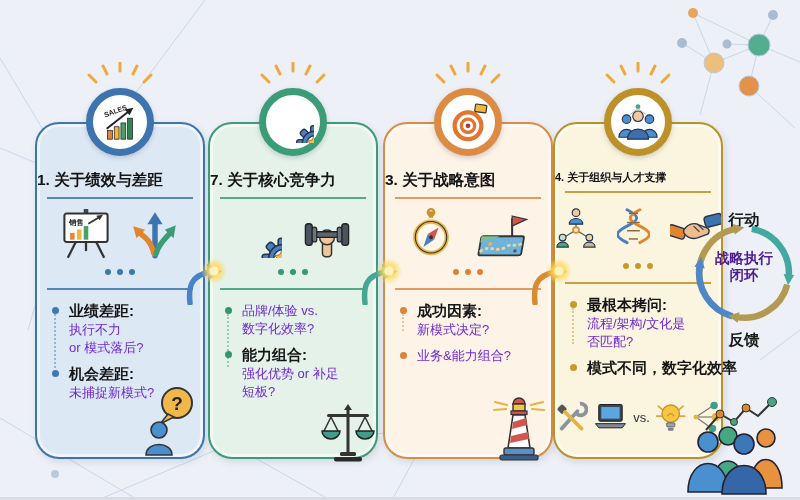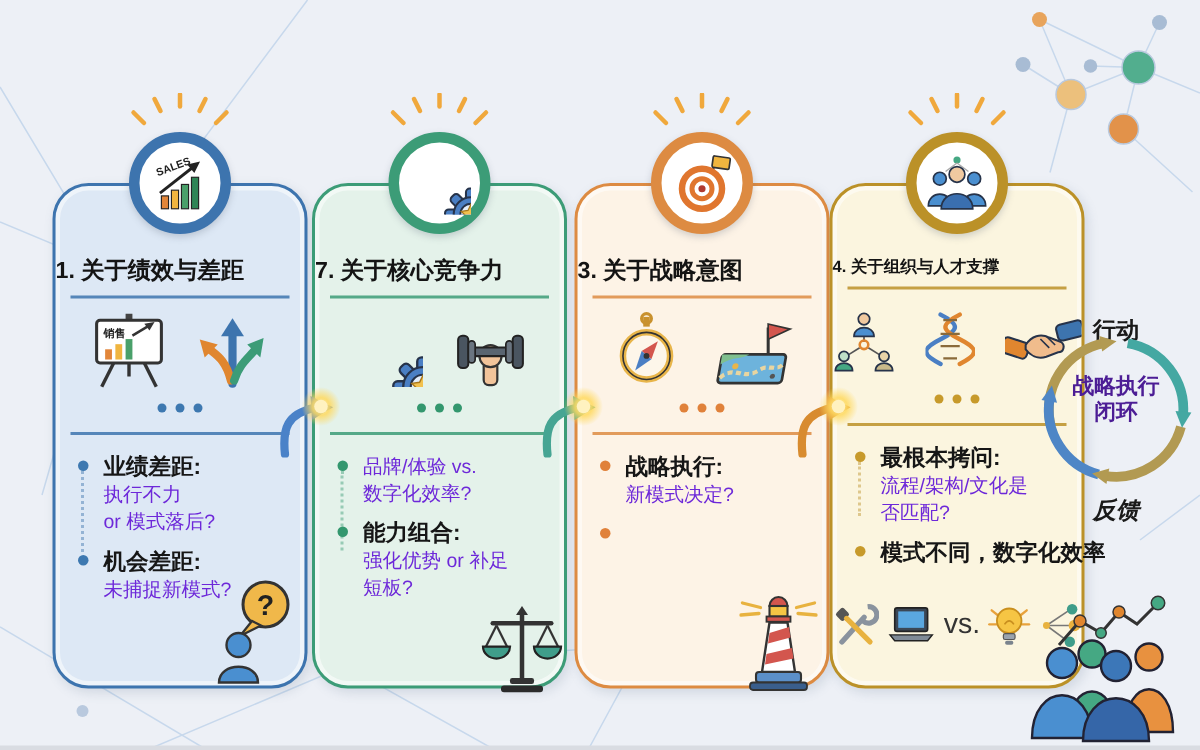--- a/index.html
+++ b/index.html
@@ -31,30 +31,30 @@
   .divider2{width:calc(100% - 20px);margin:13px auto 0;border-bottom:2px solid var(--accent);opacity:.85;}
   .bullets{position:relative;padding:12px 4px 0 15px;}
   .bullets:before{content:"";position:absolute;left:17px;top:24px;height:calc(100% - 58px);
                   border-left:2px dotted var(--accent);opacity:.45;}
   .bullet{position:relative;padding-left:17px;}
   .bullet + .bullet{margin-top:8px;}
   .b-dot{position:absolute;left:0;top:5px;width:7px;height:7px;border-radius:50%;background:var(--dot);}
   .b-title{font-size:15px;font-weight:700;color:#161616;white-space:nowrap;}
   .b-line{font-size:13px;color:#6d28d9;line-height:1.38;white-space:nowrap;}
   .footer-icons{position:absolute;left:0;right:0;bottom:20px;display:flex;align-items:center;justify-content:center;gap:5px;}
-  .vs{font-size:19px;color:#333;font-weight:400;}
+  .vs{font-size:13px;color:#333;font-weight:400;}
 
   
   .connector{position:absolute;top:249px;z-index:5;}
   .corner-art{position:absolute;z-index:6;}
 
   
   .loop-wrap{position:absolute;left:688px;top:192px;width:112px;height:168px;z-index:3;}
   .loop-label{position:absolute;width:100%;text-align:center;font-size:15.5px;font-weight:700;color:#1a1a1a;}
-  .loop-top{top:18px;} .loop-bottom{top:138px;font-style:italic;}
+  .loop-top{top:18px;} .loop-bottom{top:138px;}
   .loop-svg{position:absolute;left:-3px;top:22px;}
   .loop-center{position:absolute;left:0;top:58px;width:100%;text-align:center;font-size:14.5px;font-weight:700;color:#4c1d95;line-height:1.2;}
   .bottom-strip{position:absolute;left:0;bottom:0;width:100%;height:3px;background:#d9dce2;z-index:1;}
 </style>
 </head>
 <body>
 
 <div id="canvas">
 
   <svg width="0" height="0" style="position:absolute">
@@ -268,25 +268,26 @@
     </div>
     <div class="dots">
         <i></i>
         <i></i>
         <i></i>
       </div>
     <div class="divider2"></div>
     <div class="bullets">
       <div class="bullet">
         <span class="b-dot"></span>
-        <div class="b-title">战略执行:</div>
+        <div class="b-title">成功因素:</div>
         <div class="b-line">新模式决定?</div>
       </div>
       <div class="bullet">
         <span class="b-dot"></span>
+        <div class="b-line">业务&amp;能力组合?</div>
       </div>
     </div>
   </div>
 
   <div class="card c4">
     <svg class="sparkle" width="80" height="26" viewBox="0 0 80 26">
       <g stroke="#f0a83c" stroke-width="3" stroke-linecap="round">
         <line x1="16" y1="20" x2="9" y2="13"></line>
           <line x1="27" y1="12" x2="23" y2="4"></line>
         <line x1="40" y1="9" x2="40" y2="1"></line>

